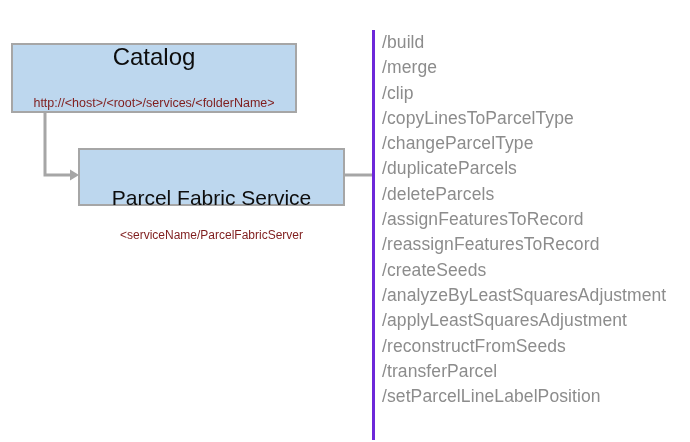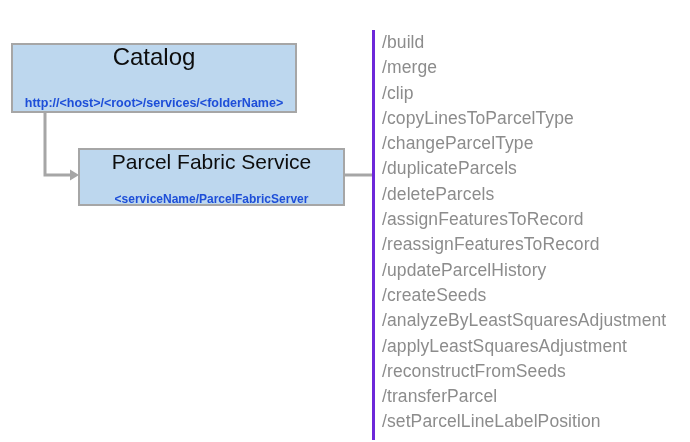--- a/index.html
+++ b/index.html
@@ -32,28 +32,28 @@
     align-items: center;
     justify-content: space-between;
     color: #000000;
   }
   .node-title {
     font-size: 24px;
     line-height: 28px;
     font-weight: normal;
     color: #0d0d0d;
     white-space: nowrap;
+    margin-top: 36px;
   }
   .node-sub {
     font-size: 12.5px;
     line-height: 16px;
-    color: #1d4ed8;
+    color: #7f1d1d;
     white-space: nowrap;
     margin-top: 2px;
-    font-weight: bold;
   }
 
   #node-catalog {
     left: 11px;
     top: 43px;
     width: 286px;
     height: 70px;
   }
   #node-catalog .node-title { margin-top: -2px; }
 
@@ -128,21 +128,20 @@
   <ul id="operations-list">
       <li>/build</li>
       <li>/merge</li>
       <li>/clip</li>
       <li>/copyLinesToParcelType</li>
       <li>/changeParcelType</li>
       <li>/duplicateParcels</li>
       <li>/deleteParcels</li>
       <li>/assignFeaturesToRecord</li>
       <li>/reassignFeaturesToRecord</li>
-      <li>/updateParcelHistory</li>
       <li>/createSeeds</li>
       <li>/analyzeByLeastSquaresAdjustment</li>
       <li>/applyLeastSquaresAdjustment</li>
       <li>/reconstructFromSeeds</li>
       <li>/transferParcel</li>
       <li>/setParcelLineLabelPosition</li>
     </ul>
 
 </div>
 

